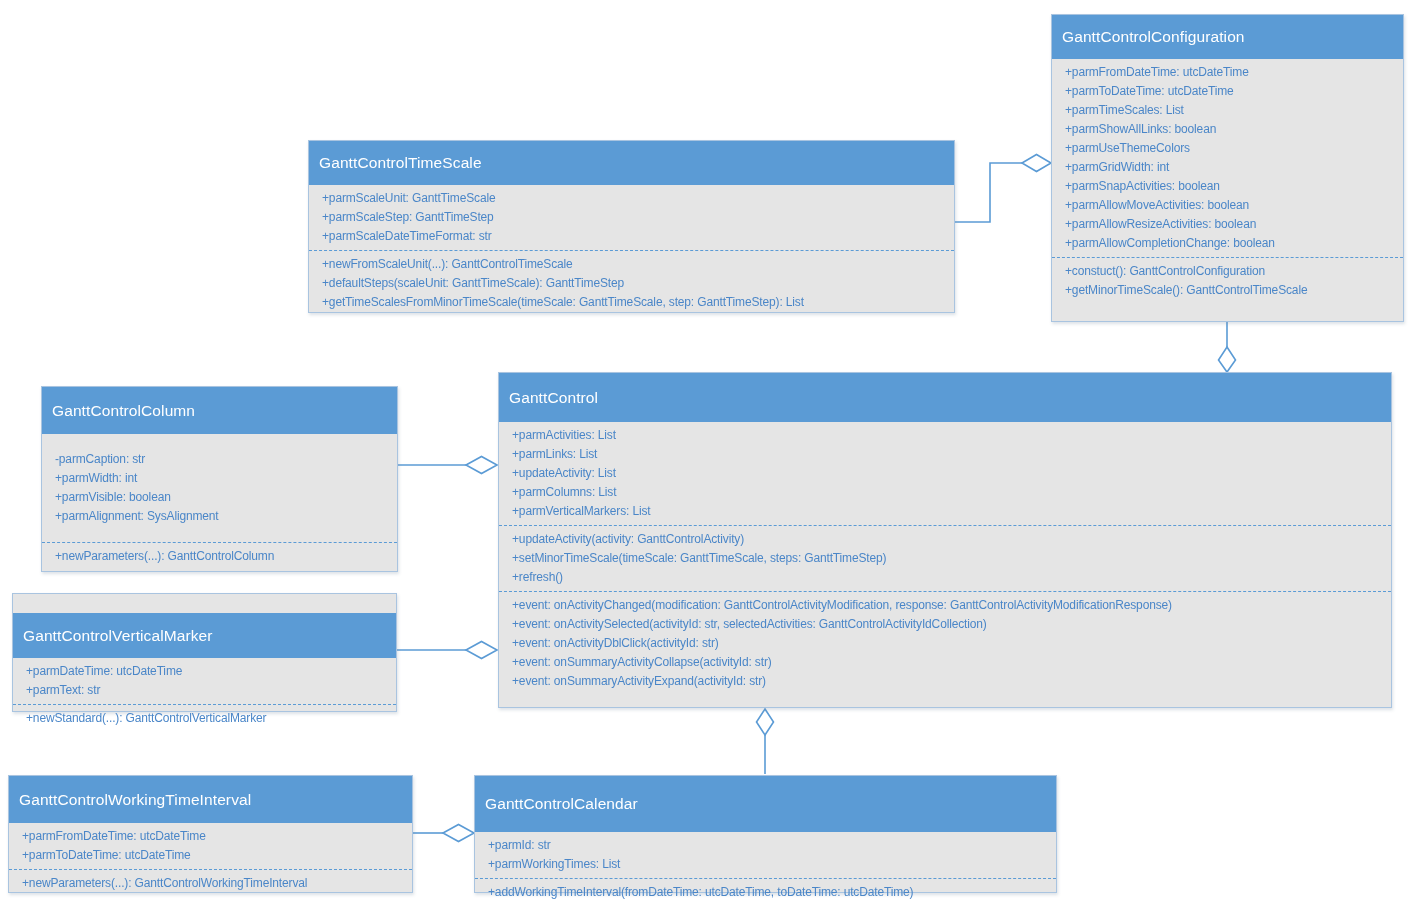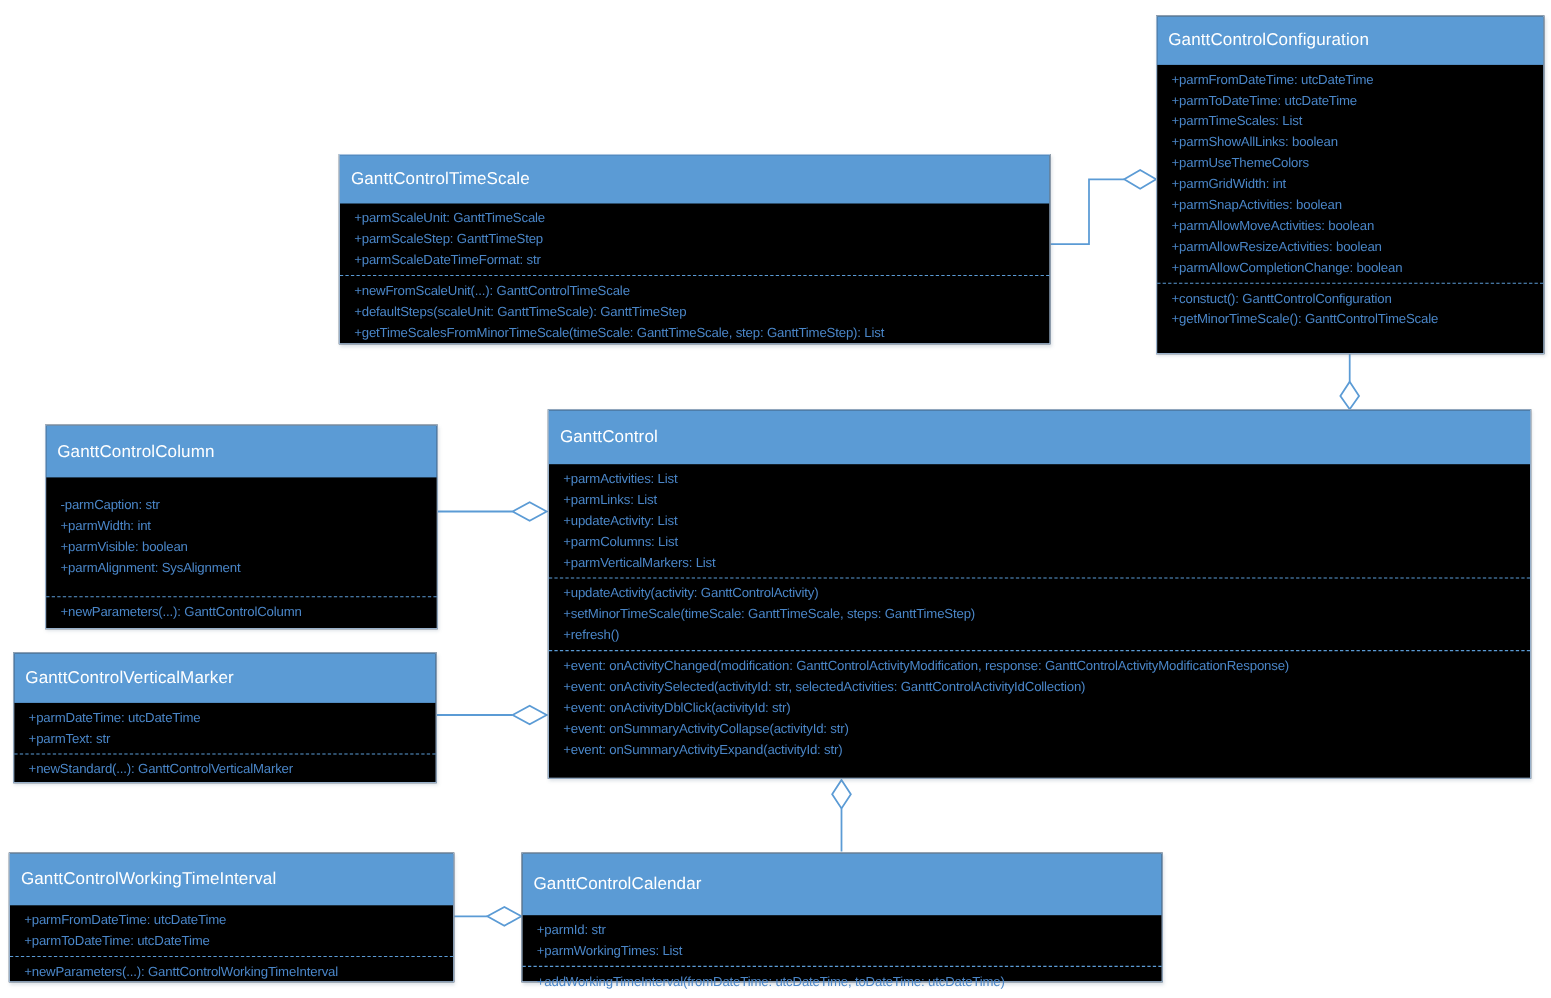--- a/index.html
+++ b/index.html
@@ -7,21 +7,21 @@
     position:relative;
     width:1410px;height:907px;
     background:#ffffff;
     font-family:"Liberation Sans","DejaVu Sans",sans-serif;
     overflow:hidden;
   }
   .connectors{position:absolute;left:0;top:0;width:1410px;height:907px;pointer-events:none;}
   .uml-class{
     position:absolute;
     border:1px solid #a9c4e0;
-    background:#000000;
+    background:#e5e5e5;
     box-shadow:1px 2px 3px rgba(120,140,160,0.25);
     box-sizing:border-box;
     display:flex;flex-direction:column;
   }
   .hdr{
     background:#5b9bd5;
     color:#ffffff;
     font-size:15.5px;
     display:flex;align-items:center;
     padding-left:10px;
@@ -138,21 +138,21 @@
     <div class="sec">
       <div class="m">+event: onActivityChanged(modification: GanttControlActivityModification, response: GanttControlActivityModificationResponse)</div>
       <div class="m">+event: onActivitySelected(activityId: str, selectedActivities: GanttControlActivityIdCollection)</div>
       <div class="m">+event: onActivityDblClick(activityId: str)</div>
       <div class="m">+event: onSummaryActivityCollapse(activityId: str)</div>
       <div class="m">+event: onSummaryActivityExpand(activityId: str)</div>
     </div>
   </div>
 
   <div class="uml-class" style="left:12px;top:593px;width:385px;height:119px;">
-    <div class="hdr" style="height:45px;">GanttControlVerticalMarker</div>
+    <div class="hdr" style="height:45px;margin-top:19px;">GanttControlVerticalMarker</div>
     <div class="sec">
       <div class="m">+parmDateTime: utcDateTime</div>
       <div class="m">+parmText: str</div>
     </div>
     <div class="sec">
       <div class="m">+newStandard(...): GanttControlVerticalMarker</div>
     </div>
   </div>
 
   <div class="uml-class" style="left:8px;top:775px;width:405px;height:118px;">

